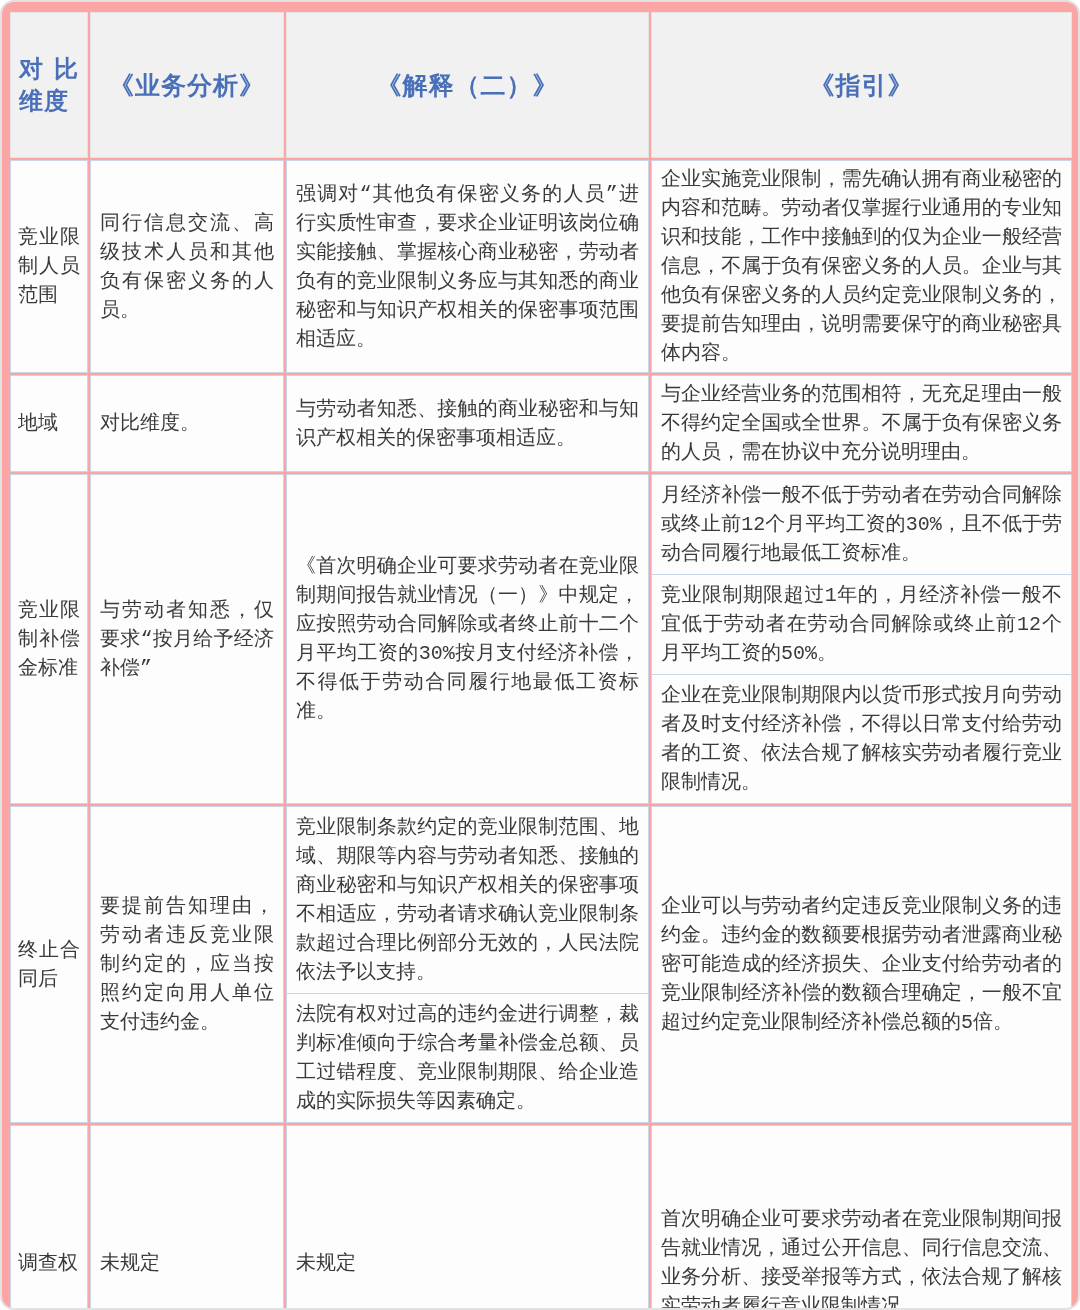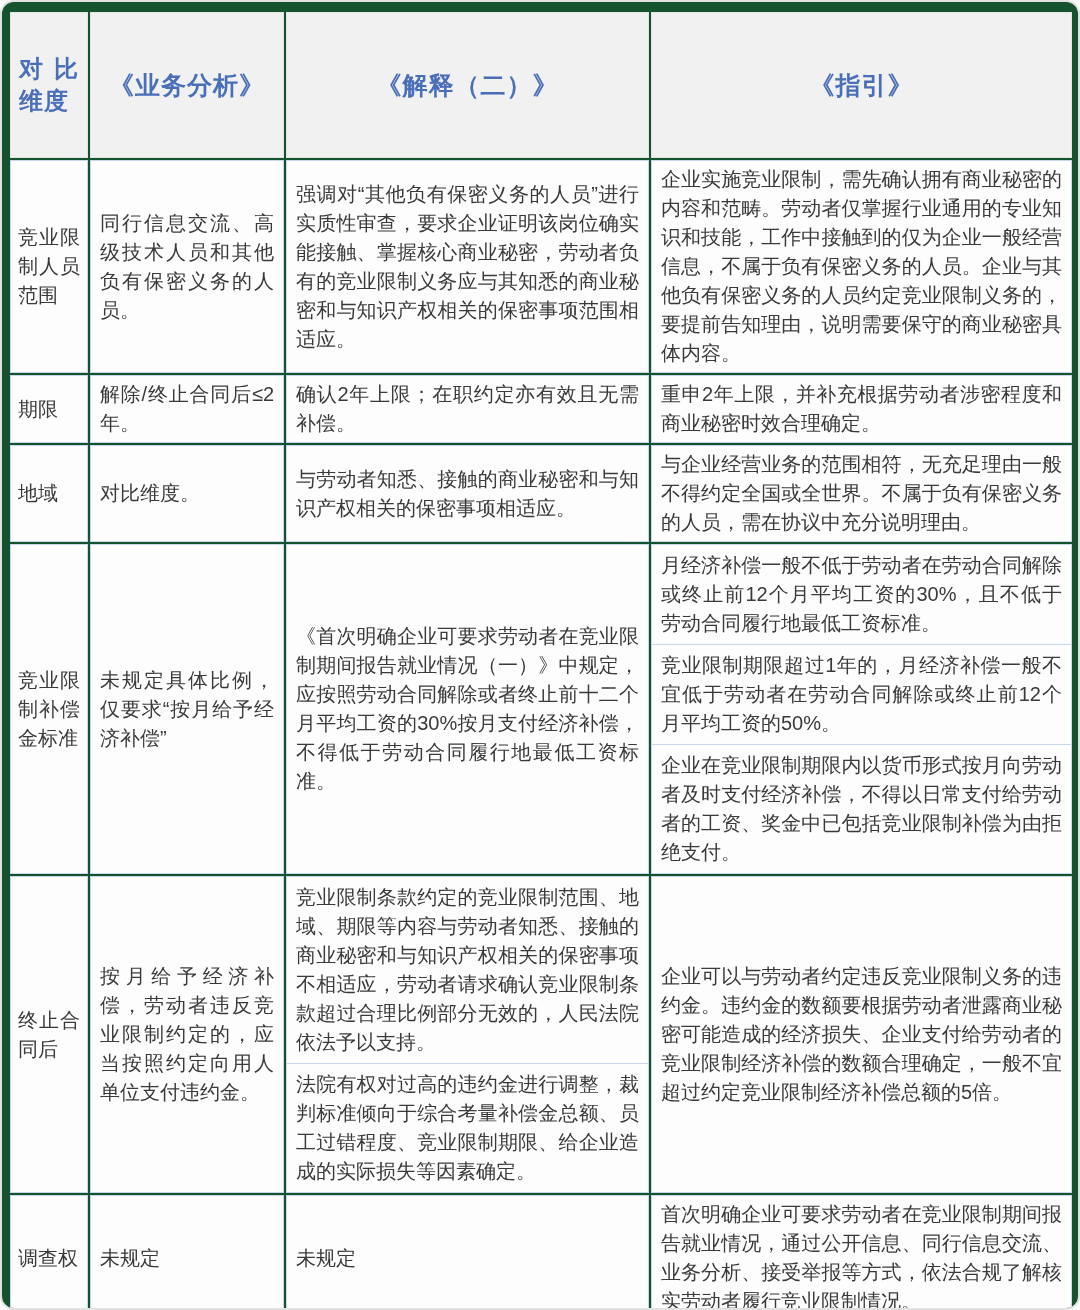--- a/index.html
+++ b/index.html
@@ -8,21 +8,21 @@
     --header-border:#e4e4e4;
     --header-bg:#f1f1f1;
     --text:#3a3a3a;
     --frame:#e2e2e2;
   }
   html,body{margin:0;padding:0;background:#ffffff;}
   body{font-family:"Liberation Sans",sans-serif;color:var(--text);}
   .frame{
     width:1080px;height:1310px;box-sizing:border-box;
     border:2px solid var(--frame);border-radius:14px;
-    background:#14532d;padding:8px 6px;overflow:hidden;
+    background:#fca5a5;padding:8px 6px;overflow:hidden;font-family:Liberation Mono, monospace;
   }
   table.cmp{
     border-collapse:separate;border-spacing:2px;
     table-layout:fixed;width:1064px;
   }
   th{
     background:var(--header-bg);
     color:var(--header-blue);
     font-weight:bold;font-size:25px;
     border:1px solid var(--header-border);
@@ -75,50 +75,44 @@
       </tr>
     </thead>
     <tbody>
         <tr>
           <td class="dim">竞业限制人员范围</td>
           <td class="">同行信息交流、高级技术人员和其他负有保密义务的人员。</td>
           <td class="">强调对“其他负有保密义务的人员”进行实质性审查，要求企业证明该岗位确实能接触、掌握核心商业秘密，劳动者负有的竞业限制义务应与其知悉的商业秘密和与知识产权相关的保密事项范围相适应。</td>
           <td class="">企业实施竞业限制，需先确认拥有商业秘密的内容和范畴。劳动者仅掌握行业通用的专业知识和技能，工作中接触到的仅为企业一般经营信息，不属于负有保密义务的人员。企业与其他负有保密义务的人员约定竞业限制义务的，要提前告知理由，说明需要保守的商业秘密具体内容。</td>
         </tr>
         <tr>
-          <td class="dim">期限</td>
-          <td class="">解除/终止合同后≤2年。</td>
-          <td class="">确认2年上限；在职约定亦有效且无需补偿。</td>
-          <td class="">重申2年上限，并补充根据劳动者涉密程度和商业秘密时效合理确定。</td>
-        </tr>
-        <tr>
           <td class="dim">地域</td>
           <td class="">对比维度。</td>
           <td class="">与劳动者知悉、接触的商业秘密和与知识产权相关的保密事项相适应。</td>
           <td class="">与企业经营业务的范围相符，无充足理由一般不得约定全国或全世界。不属于负有保密义务的人员，需在协议中充分说明理由。</td>
         </tr>
         <tr>
           <td class="dim">竞业限制补偿金标准</td>
-          <td class="">未规定具体比例，仅要求“按月给予经济补偿”</td>
+          <td class="">与劳动者知悉，仅要求“按月给予经济补偿”</td>
           <td class="">《首次明确企业可要求劳动者在竞业限制期间报告就业情况（一）》中规定，应按照劳动合同解除或者终止前十二个月平均工资的30%按月支付经济补偿，不得低于劳动合同履行地最低工资标准。</td>
           <td class="multi ">
             <div class="part">
               <span>月经济补偿一般不低于劳动者在劳动合同解除或终止前12个月平均工资的30%，且不低于劳动合同履行地最低工资标准。</span>
             </div>
             <div class="part">
               <span>竞业限制期限超过1年的，月经济补偿一般不宜低于劳动者在劳动合同解除或终止前12个月平均工资的50%。</span>
             </div>
             <div class="part">
-              <span>企业在竞业限制期限内以货币形式按月向劳动者及时支付经济补偿，不得以日常支付给劳动者的工资、奖金中已包括竞业限制补偿为由拒绝支付。</span>
+              <span>企业在竞业限制期限内以货币形式按月向劳动者及时支付经济补偿，不得以日常支付给劳动者的工资、依法合规了解核实劳动者履行竞业限制情况。</span>
             </div>
           </td>
         </tr>
         <tr>
           <td class="dim">终止合同后</td>
-          <td class="">按月给予经济补偿，劳动者违反竞业限制约定的，应当按照约定向用人单位支付违约金。</td>
+          <td class="">要提前告知理由，劳动者违反竞业限制约定的，应当按照约定向用人单位支付违约金。</td>
           <td class="multi ">
             <div class="part">
               <span>竞业限制条款约定的竞业限制范围、地域、期限等内容与劳动者知悉、接触的商业秘密和与知识产权相关的保密事项不相适应，劳动者请求确认竞业限制条款超过合理比例部分无效的，人民法院依法予以支持。</span>
             </div>
             <div class="part">
               <span>法院有权对过高的违约金进行调整，裁判标准倾向于综合考量补偿金总额、员工过错程度、竞业限制期限、给企业造成的实际损失等因素确定。</span>
             </div>
           </td>
           <td class="">企业可以与劳动者约定违反竞业限制义务的违约金。违约金的数额要根据劳动者泄露商业秘密可能造成的经济损失、企业支付给劳动者的竞业限制经济补偿的数额合理确定，一般不宜超过约定竞业限制经济补偿总额的5倍。</td>
         </tr>

